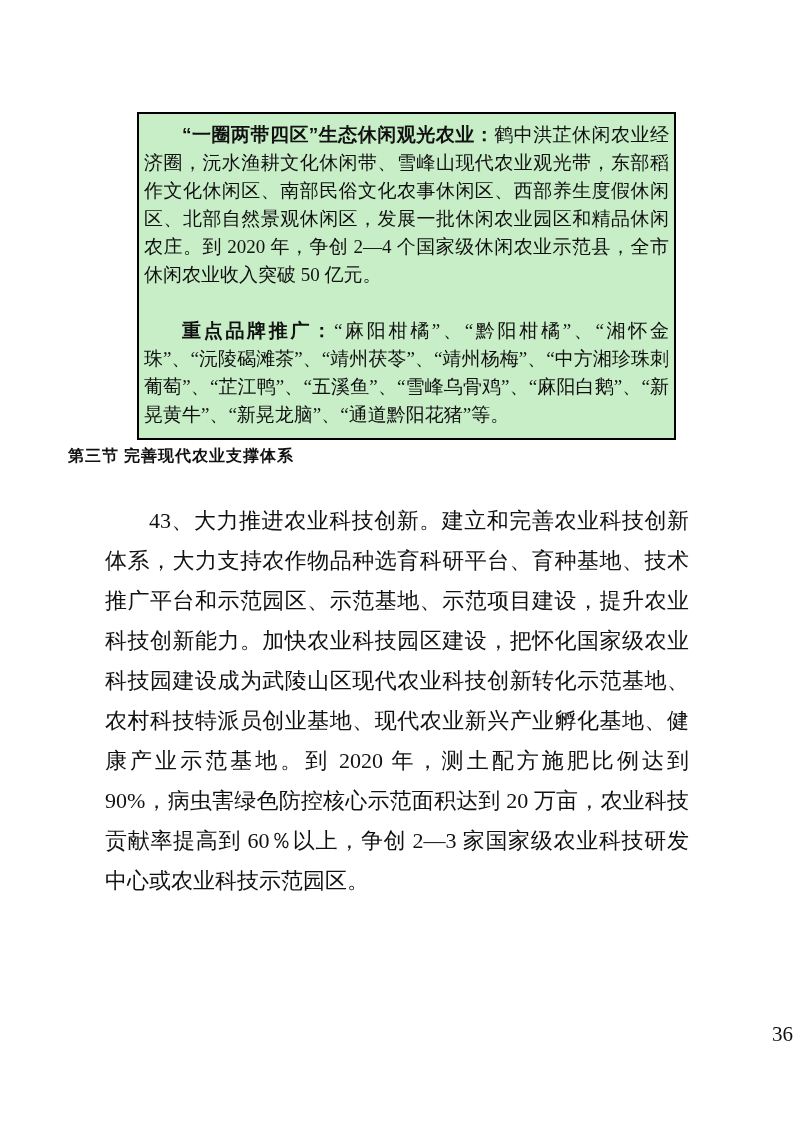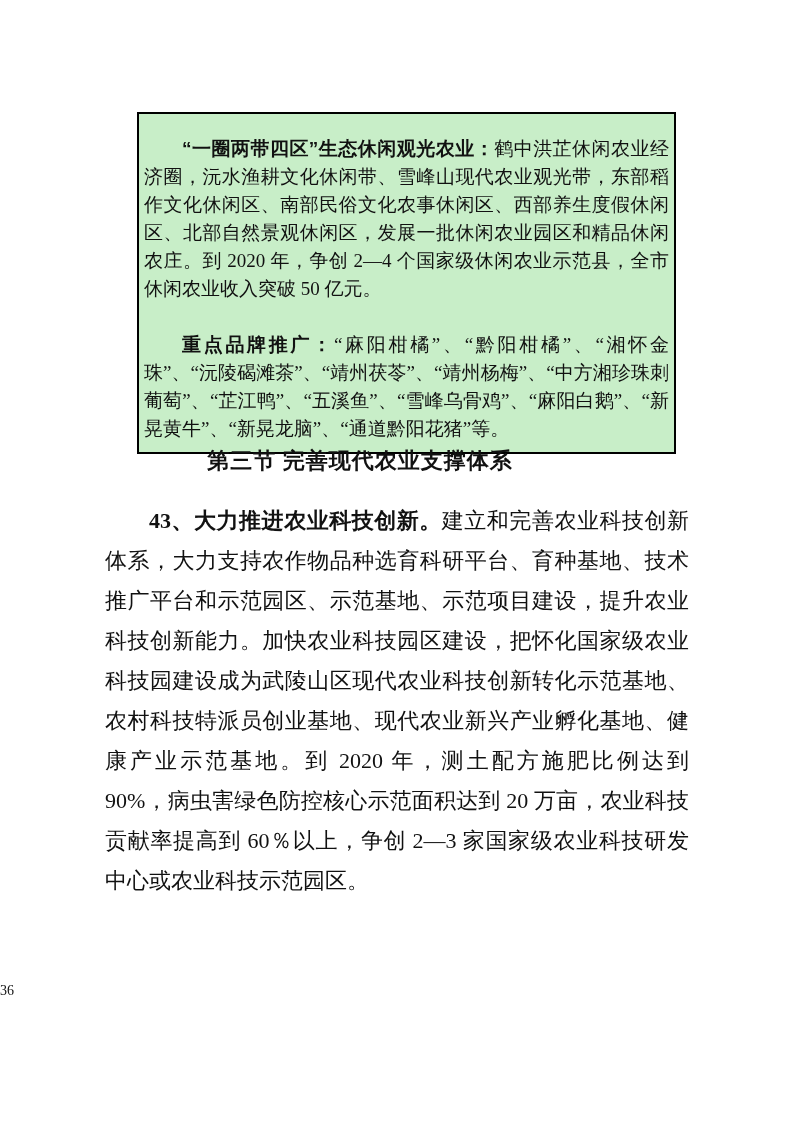--- a/index.html
+++ b/index.html
@@ -24,70 +24,70 @@
   }
   
   .green-box {
     position: absolute;
     left: 137px;
     top: 112px;
     width: 539px;
     min-height: 302px;
     border: 2px solid var(--box-border);
     background: var(--box-bg);
-    padding: 21px 5px 9px 5px;
+    padding: 7px 5px 9px 5px;
     font-size: 19px;
     line-height: 28px;
     text-align: justify;
   }
   .green-box p {
     text-indent: 2em;
   }
   .green-box p + p {
     margin-top: 28px;
   }
   .lead-hei {
     font-family: "Liberation Sans", "DejaVu Sans", sans-serif;
     font-weight: bold;
   }
   
   .section-heading {
     position: absolute;
     left: 68px;
     top: 446px;
     width: 584px;
-    text-align: center;
-    font-size: 22px;
+    text-align: left;
+    font-size: 16px;
     font-weight: bold;
     letter-spacing: 1px;
   }
   
   .body-text {
     position: absolute;
     left: 105px;
     top: 501px;
     width: 584px;
     font-size: 22px;
     line-height: 40px;
     text-align: justify;
   }
   .body-text p {
     text-indent: 2em;
   }
   .lead-bold {
-    font-weight: bold;
+    font-weight: normal;
   }
   
   .page-number {
     position: absolute;
     left: 0;
-    top: 983px;
+    top: 1022px;
     width: 100%;
-    text-align: left;
-    font-size: 14px;
+    text-align: right;
+    font-size: 21px;
   }
 </style>
 </head>
 <body>
 
 <div class="page">
 
   <div class="green-box">
     <p><span class="lead-hei">“一圈两带四区”生态休闲观光农业：</span><span>鹤中洪芷休闲农业经济圈，沅水渔耕文化休闲带、雪峰山现代农业观光带，东部稻作文化休闲区、南部民俗文化农事休闲区、西部养生度假休闲区、北部自然景观休闲区，发展一批休闲农业园区和精品休闲农庄。到 2020 年，争创 2—4 个国家级休闲农业示范县，全市休闲农业收入突破 50 亿元。</span></p>
     <p><span class="lead-hei">重点品牌推广：</span><span>“麻阳柑橘”、“黔阳柑橘”、“湘怀金珠”、“沅陵碣滩茶”、“靖州茯苓”、“靖州杨梅”、“中方湘珍珠刺葡萄”、“芷江鸭”、“五溪鱼”、“雪峰乌骨鸡”、“麻阳白鹅”、“新晃黄牛”、“新晃龙脑”、“通道黔阳花猪”等。</span></p>

